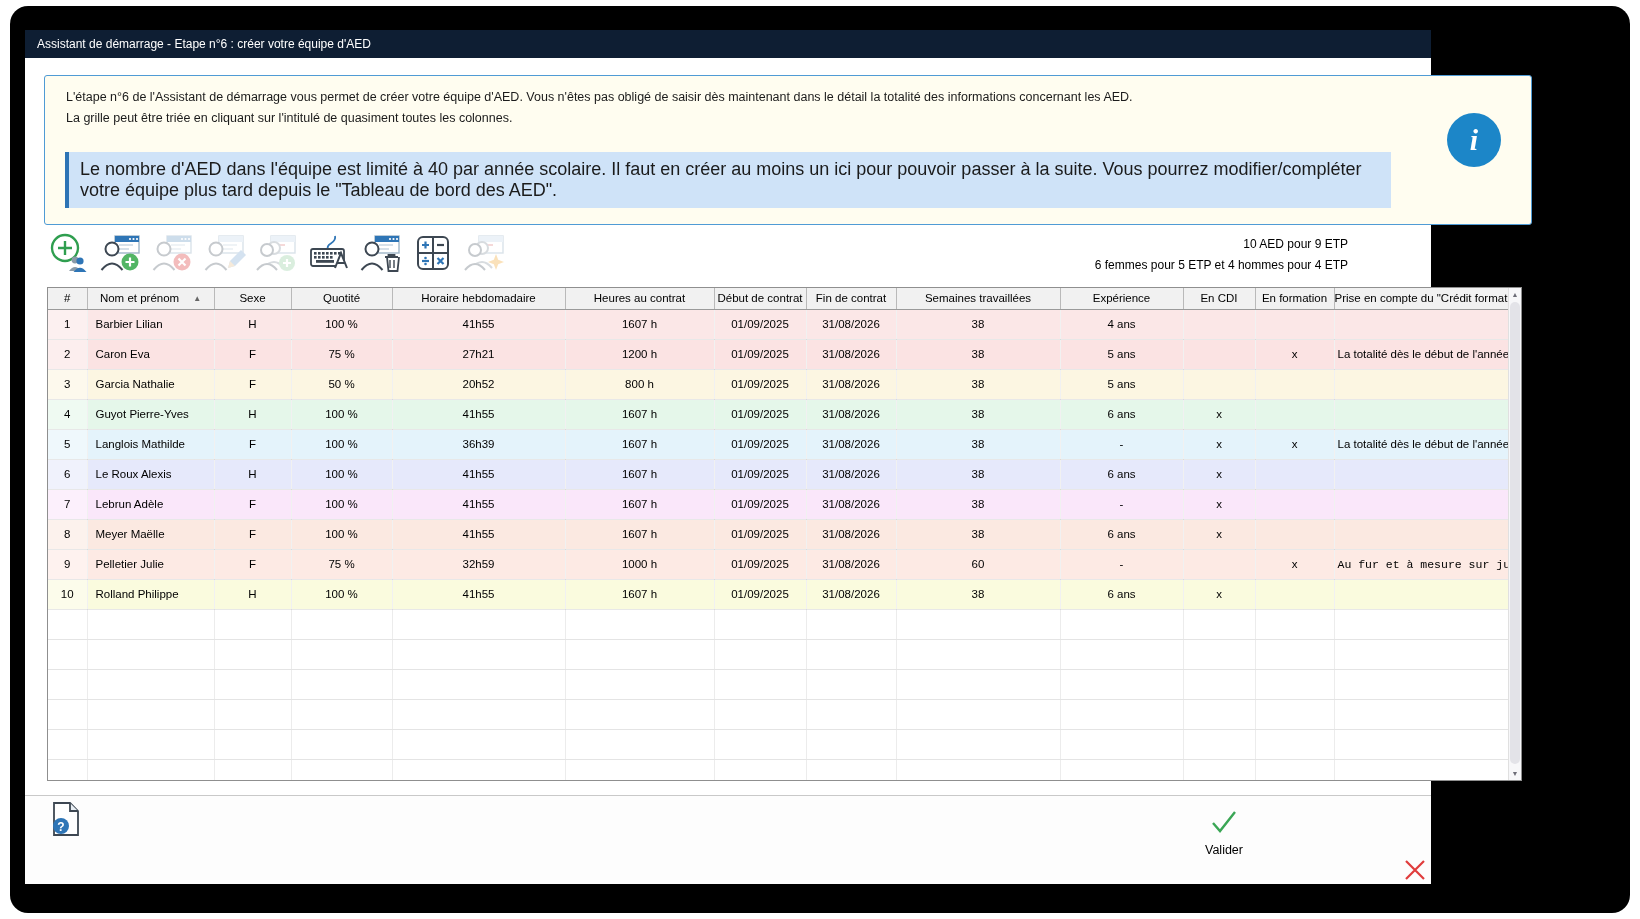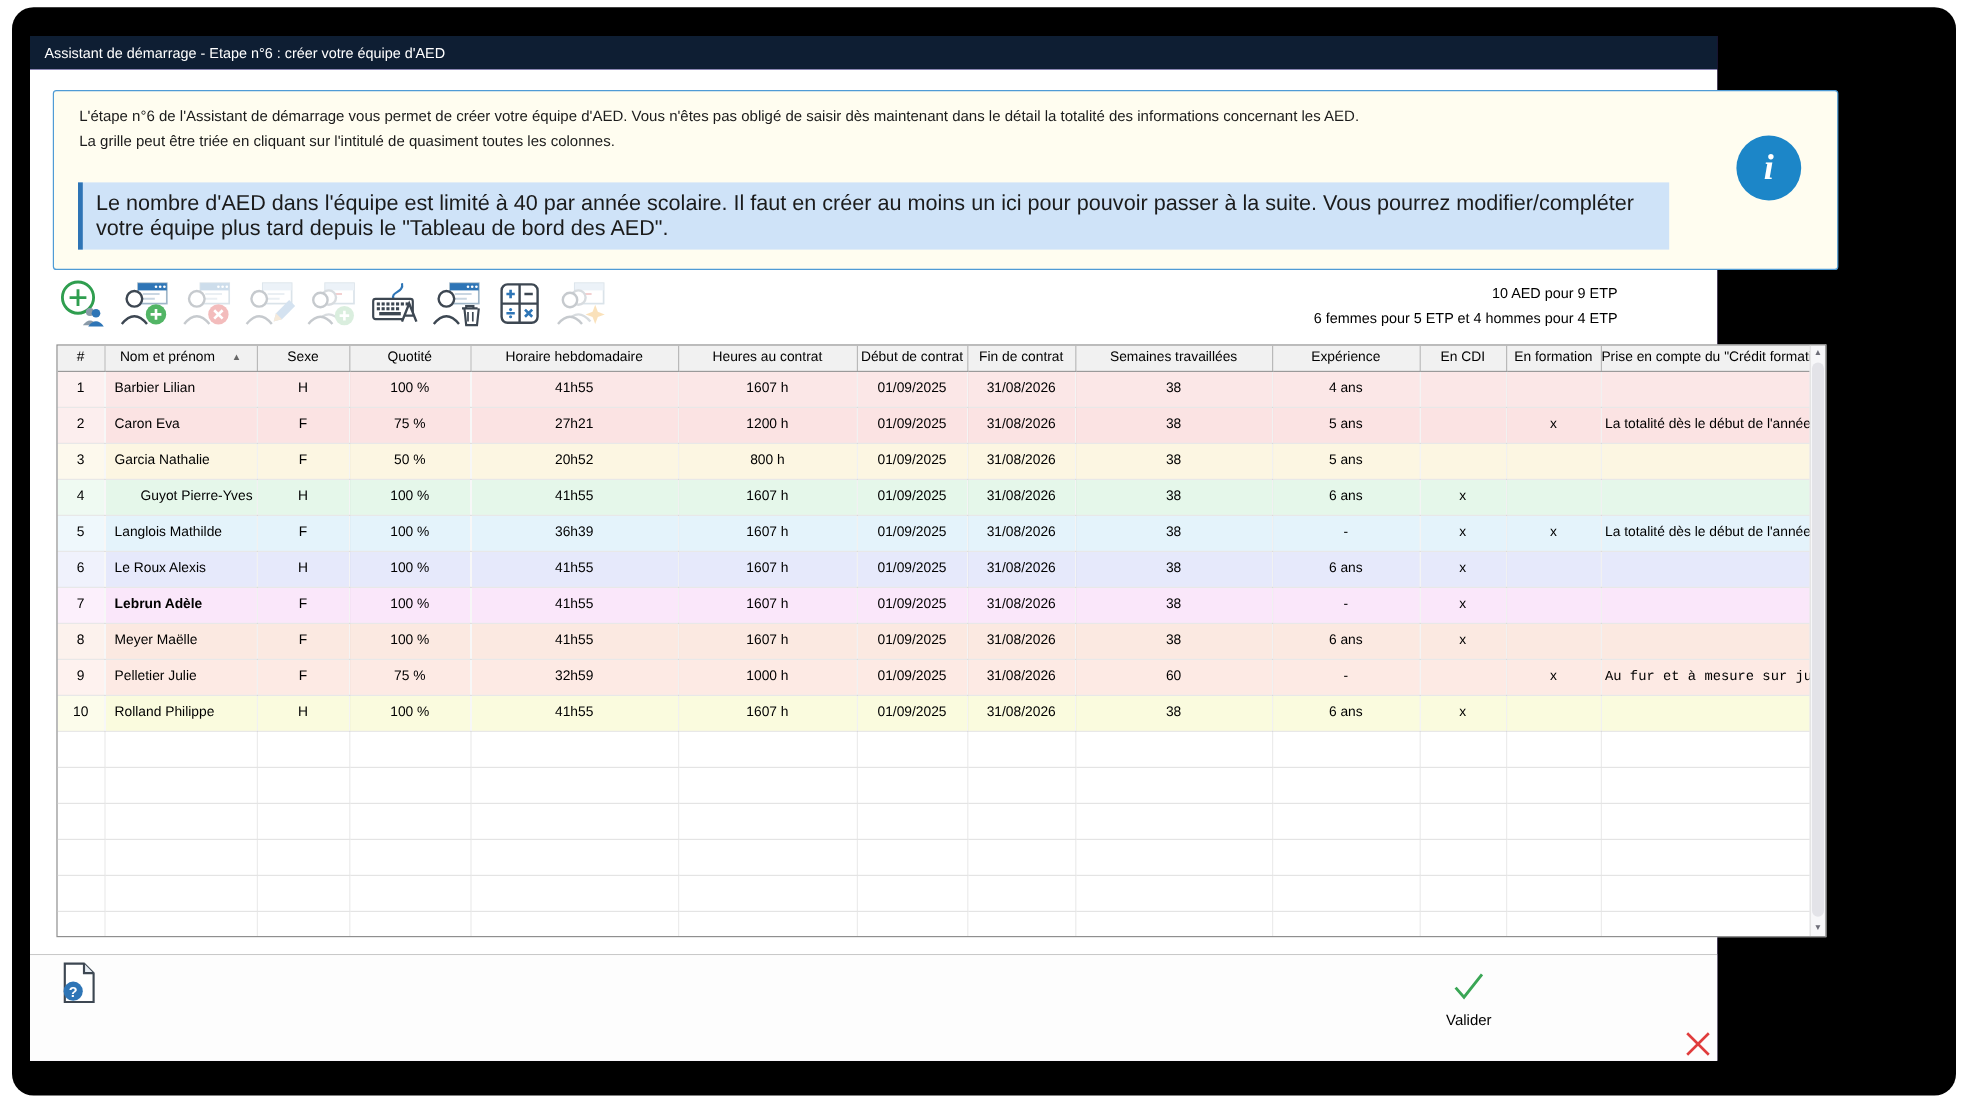--- a/index.html
+++ b/index.html
@@ -1,18 +1,18 @@
 <!DOCTYPE html>
 <html><head>
 <meta charset="utf-8">
 <style>
   * { margin:0; padding:0; box-sizing:border-box; }
   html,body { width:1640px; height:919px; background:#ffffff; font-family:"Liberation Sans", sans-serif; }
   .frame { position:absolute; left:10px; top:6px; width:1620px; height:907px; background:#000000; border-radius:18px; }
-  .window { position:absolute; left:15px; top:24px; width:1406px; height:854px; background:#8b5cf6; }
+  .window { position:absolute; left:15px; top:24px; width:1406px; height:854px; background:#7f1d1d; }
   .titlebar { height:28px; background:#0e1e33; color:#ffffff; font-size:12px; display:flex; align-items:center; padding-left:12px; }
   .content { position:relative; width:100%; height:826px; background:#ffffff; }
 
   
   .info-panel { position:absolute; left:19px; top:17px; width:1488px; height:150px; background:#fffdf0; border:1px solid #4f9bd5; border-radius:3px; }
   .info-text { position:absolute; left:21px; top:11px; width:1330px; font-size:12.5px; color:#1b1b1b; line-height:21px; }
   .info-note { position:absolute; left:20px; top:76px; width:1326px; min-height:48px; background:#cfe3f8; border-left:4px solid #2e74b5; padding:7px 12px 7px 11px; font-size:18px; color:#1b1b1b; line-height:21px; }
   .info-badge { position:absolute; left:1402px; top:37px; width:54px; height:54px; border-radius:50%; background:#1c86c8; color:#fff; display:flex; align-items:center; justify-content:center; font-family:"Liberation Serif", serif; font-size:30px; font-weight:bold; font-style:italic; }
 
   
@@ -268,21 +268,21 @@
                 <td style="background: rgb(252, 246, 226);">01/09/2025</td>
                 <td style="background: rgb(252, 246, 226);">31/08/2026</td>
                 <td style="background: rgb(252, 246, 226);">38</td>
                 <td style="background: rgb(252, 246, 226);">5 ans</td>
                 <td style="background: rgb(252, 246, 226);"></td>
                 <td style="background: rgb(252, 246, 226);"></td>
                 <td style="background: rgb(252, 246, 226);"></td>
               </tr>
               <tr>
                 <td class="num" style="background: rgb(229, 247, 234);">4</td>
-                <td class="left" style="background: rgb(229, 247, 234); text-align: right;">Guyot Pierre-Yves</td>
+                <td class="left" style="background: rgb(229, 247, 234);">Guyot Pierre-Yves</td>
                 <td style="background: rgb(229, 247, 234);">H</td>
                 <td style="background: rgb(229, 247, 234);">100 %</td>
                 <td style="background: rgb(229, 247, 234);">41h55</td>
                 <td style="background: rgb(229, 247, 234);">1607 h</td>
                 <td style="background: rgb(229, 247, 234);">01/09/2025</td>
                 <td style="background: rgb(229, 247, 234);">31/08/2026</td>
                 <td style="background: rgb(229, 247, 234);">38</td>
                 <td style="background: rgb(229, 247, 234);">6 ans</td>
                 <td style="background: rgb(229, 247, 234);">x</td>
                 <td style="background: rgb(229, 247, 234);"></td>
@@ -313,21 +313,21 @@
                 <td style="background: rgb(230, 233, 251);">01/09/2025</td>
                 <td style="background: rgb(230, 233, 251);">31/08/2026</td>
                 <td style="background: rgb(230, 233, 251);">38</td>
                 <td style="background: rgb(230, 233, 251);">6 ans</td>
                 <td style="background: rgb(230, 233, 251);">x</td>
                 <td style="background: rgb(230, 233, 251);"></td>
                 <td style="background: rgb(230, 233, 251);"></td>
               </tr>
               <tr>
                 <td class="num" style="background: rgb(250, 231, 250);">7</td>
-                <td class="left" style="background: rgb(250, 231, 250); font-weight: bold;">Lebrun Adèle</td>
+                <td class="left" style="background: rgb(250, 231, 250);">Lebrun Adèle</td>
                 <td style="background: rgb(250, 231, 250);">F</td>
                 <td style="background: rgb(250, 231, 250);">100 %</td>
                 <td style="background: rgb(250, 231, 250);">41h55</td>
                 <td style="background: rgb(250, 231, 250);">1607 h</td>
                 <td style="background: rgb(250, 231, 250);">01/09/2025</td>
                 <td style="background: rgb(250, 231, 250);">31/08/2026</td>
                 <td style="background: rgb(250, 231, 250);">38</td>
                 <td style="background: rgb(250, 231, 250);">-</td>
                 <td style="background: rgb(250, 231, 250);">x</td>
                 <td style="background: rgb(250, 231, 250);"></td>

